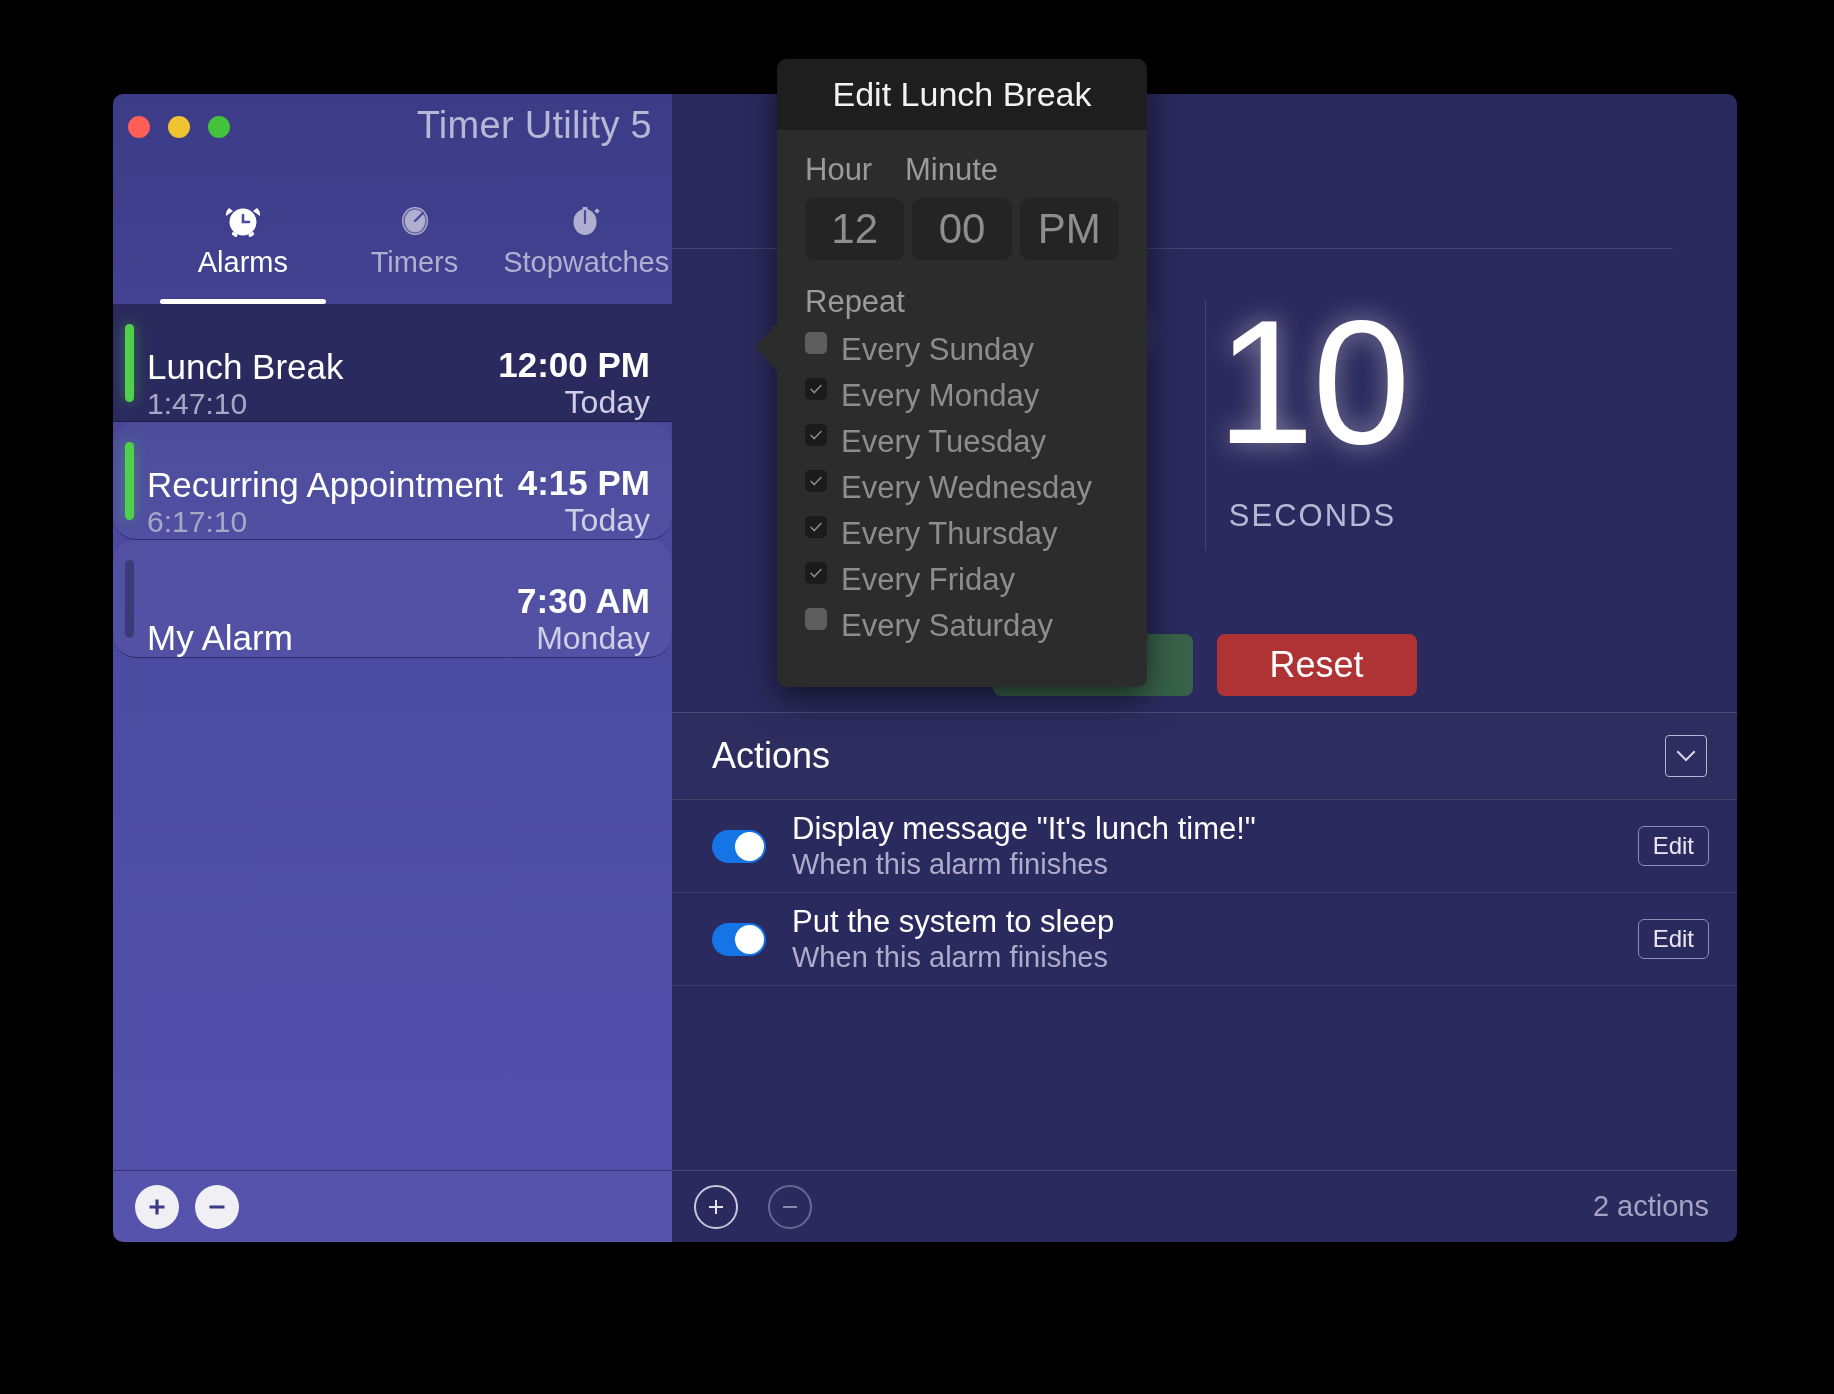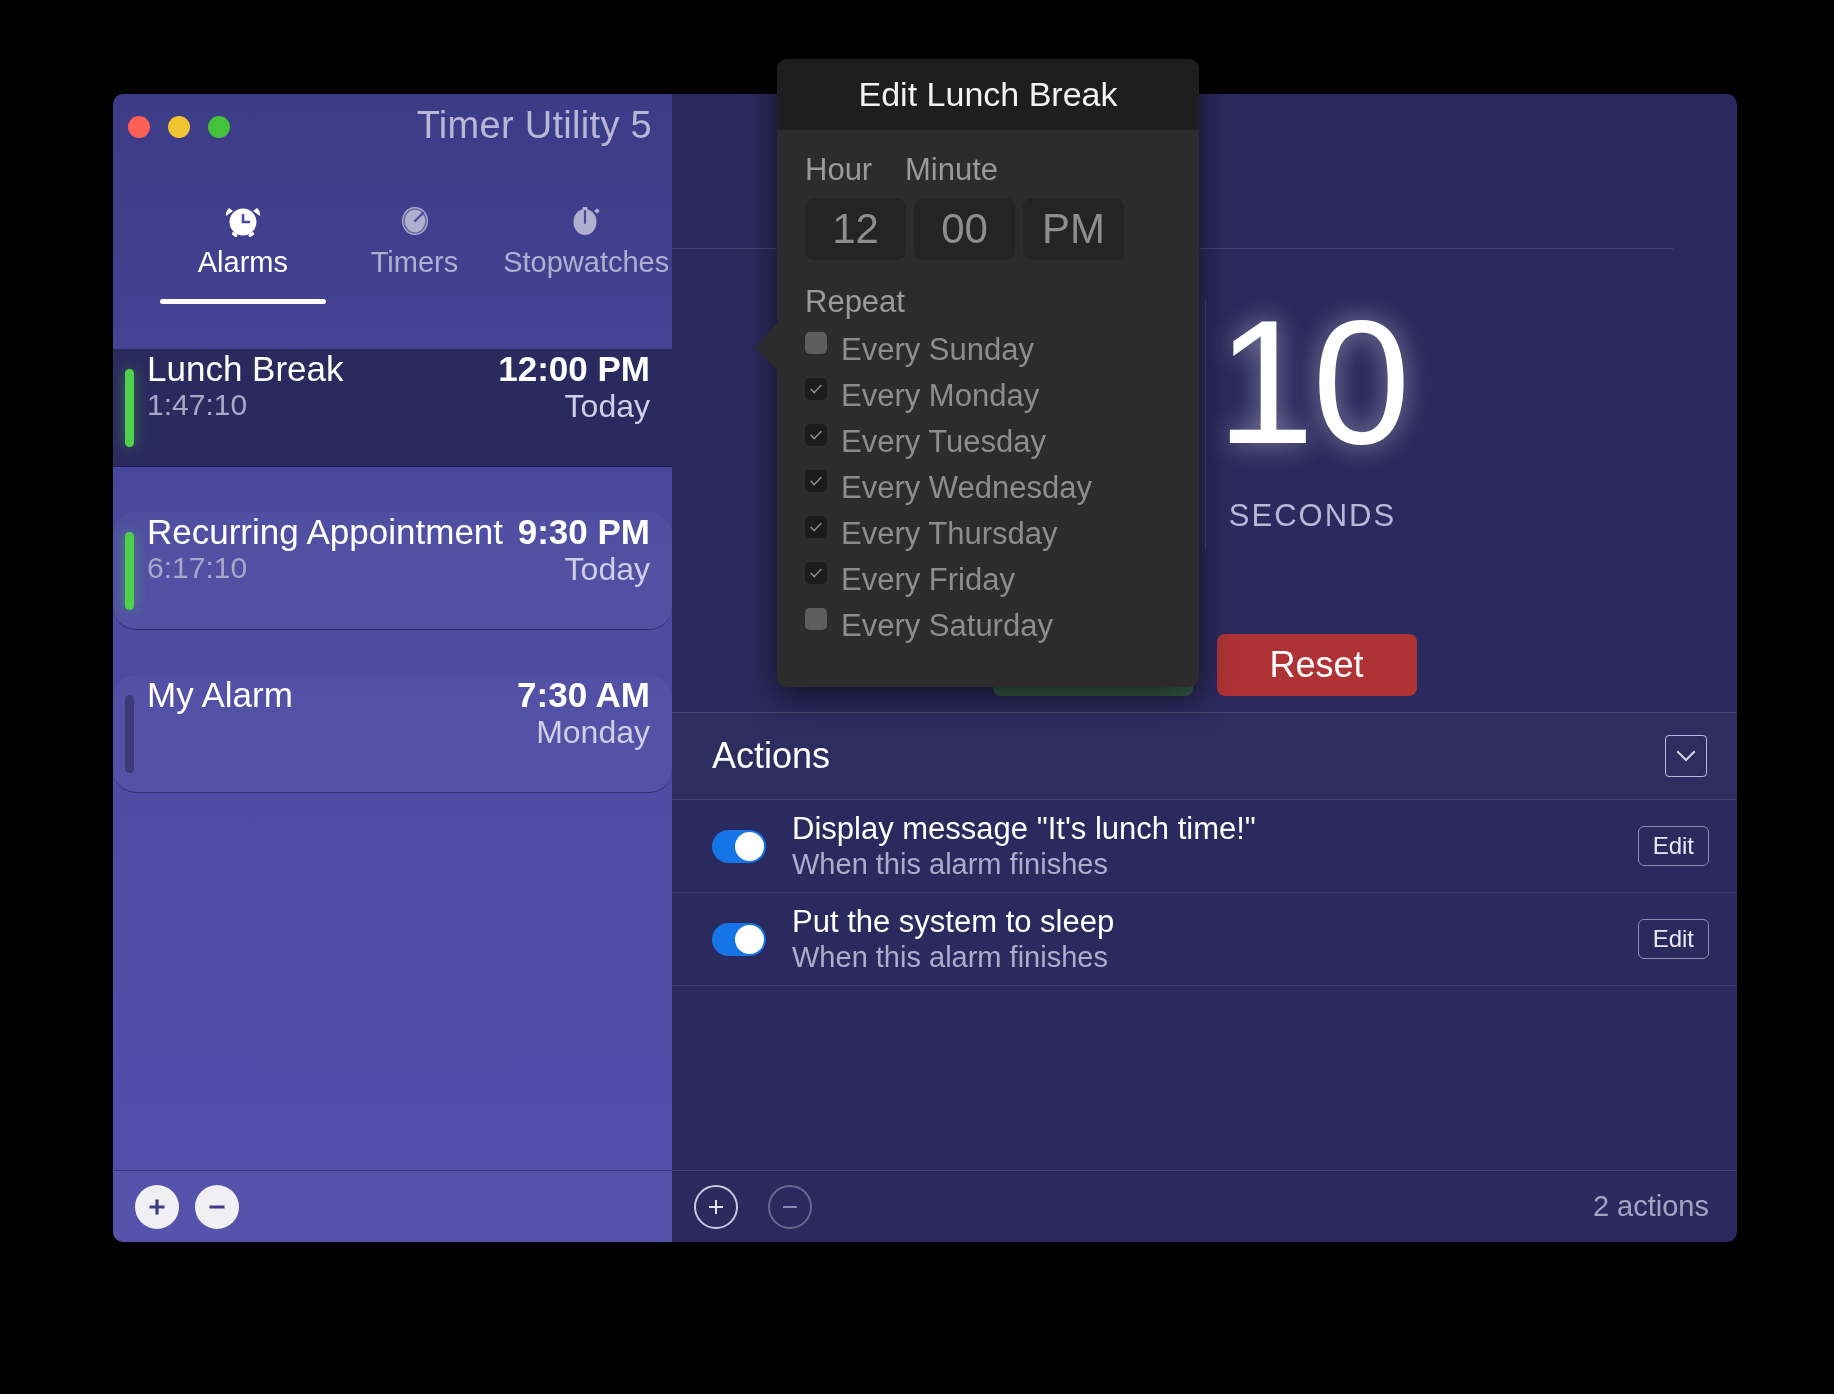--- a/index.html
+++ b/index.html
@@ -50,23 +50,23 @@
   .tab.active .tlabel { color:#ffffff; }
   .tab.active::after {
     content:""; position:absolute; bottom:0px; left:50%; transform:translateX(-50%);
     width:166px; height:5px; background:#ffffff; border-radius:3px;
   }
 
   
   .alarm-list { flex:0 0 auto; }
   .alarm-row {
     position:relative; height:118px;
-    display:flex; align-items:flex-start;
+    display:flex; align-items:flex-end;
     border-bottom:1px solid rgba(20,18,60,.55);
-    padding-left:34px; padding-right:22px;margin-top:45px;
+    padding-left:34px; padding-right:22px;
   }
   .alarm-row.selected { background:#2b2a5e; }
   .alarm-row.normal   { background:rgba(255,255,255,.035);border-radius:23px; }
   .alarm-bar {
     position:absolute; left:12px; top:20px; width:9px; height:78px;
     border-radius:5px; background:#4fd24a;
     box-shadow:0 0 14px rgba(79,210,74,.45);
   }
   .alarm-bar.off { background:#3c3b78; box-shadow:none; }
   .alarm-main { flex:1; display:flex; flex-direction:column; justify-content:center; }
@@ -177,21 +177,21 @@
   .circ-btn-outline {
     width:44px; height:44px; border-radius:50%;
     border:2px solid #c9c8dd; display:flex; align-items:center; justify-content:center;
   }
   .circ-btn-outline.dim { border-color:#6a6890; }
   .count-label { margin-left:auto; font-size:29px; font-weight:300; color:#a5a3c2; }
 
   
   .popover {
     position:absolute; left:777px; top:59px;
-    width:422px; height:628px;
+    width:370px; height:628px;
     background:#2c2c2c; border-radius:10px;
     box-shadow:0 10px 34px rgba(0,0,0,.6);
     overflow:visible;
   }
   .pop-head {
     height:71px; background:#1e1e1e;
     border-radius:10px 10px 0 0;
     display:flex; align-items:center; justify-content:center;
   }
   .pop-title { font-size:34px; font-weight:300; color:#f2f2f2; }
@@ -297,21 +297,21 @@
           </div>
         </div>
 
         <div class="alarm-row normal">
           <div class="alarm-bar"></div>
           <div class="alarm-main">
             <div class="alarm-name">Recurring Appointment</div>
             <div class="alarm-sub">6:17:10</div>
           </div>
           <div class="alarm-right">
-            <div class="alarm-time">9:30 PM</div>
+            <div class="alarm-time">4:15 PM</div>
             <div class="alarm-when">Today</div>
           </div>
         </div>
 
         <div class="alarm-row normal single">
           <div class="alarm-bar off"></div>
           <div class="alarm-main">
             <div class="alarm-name">My Alarm</div>
           </div>
           <div class="alarm-right">

